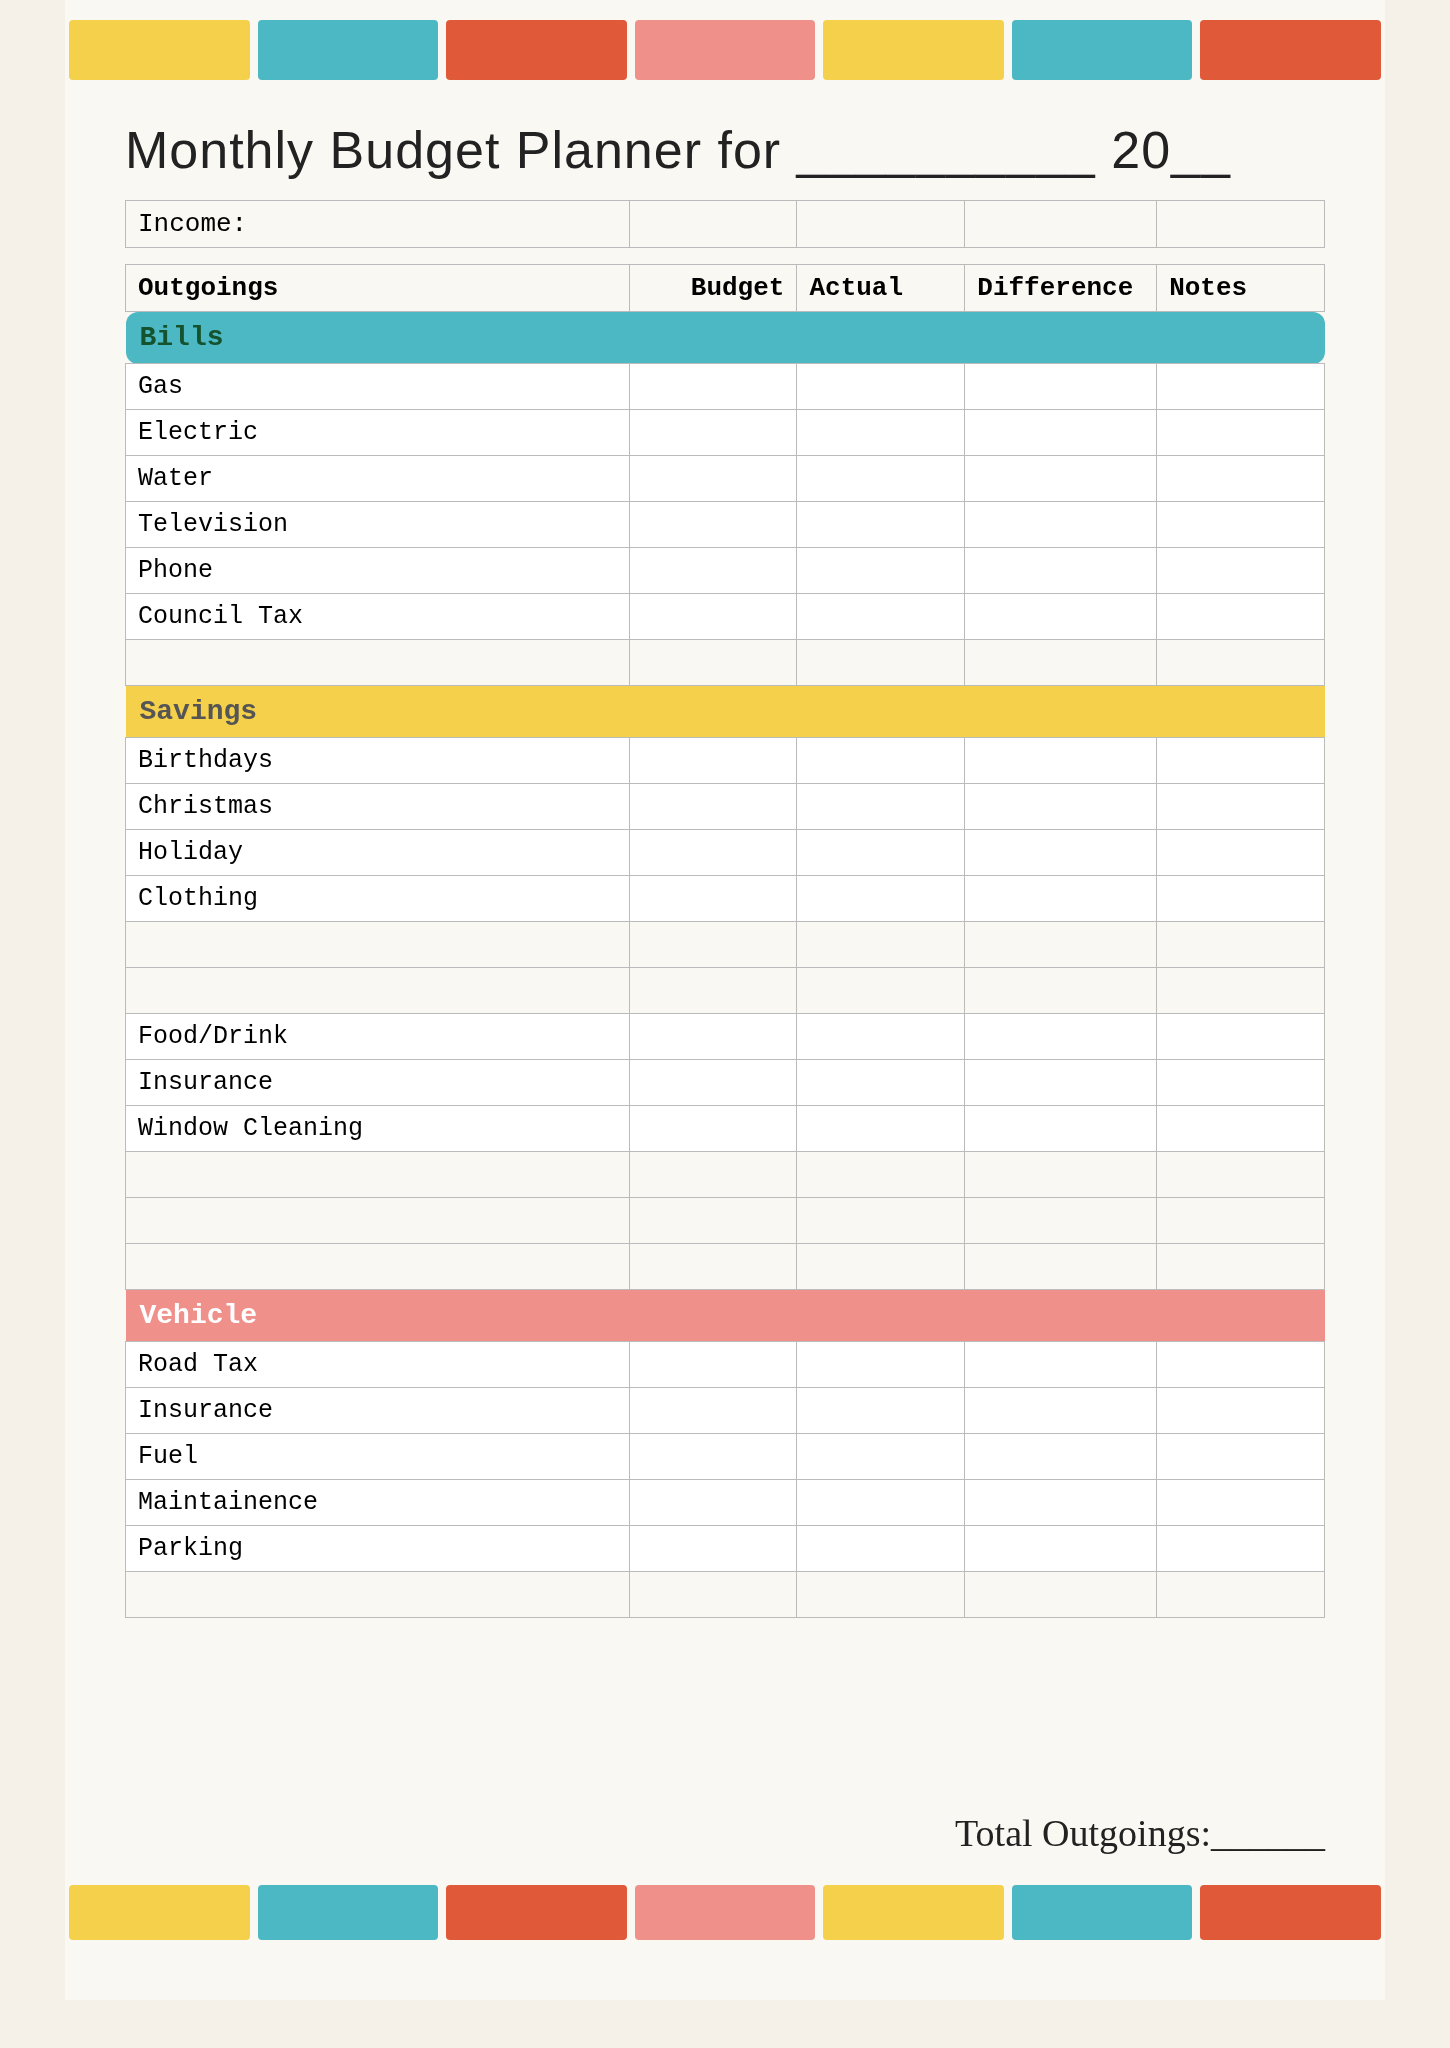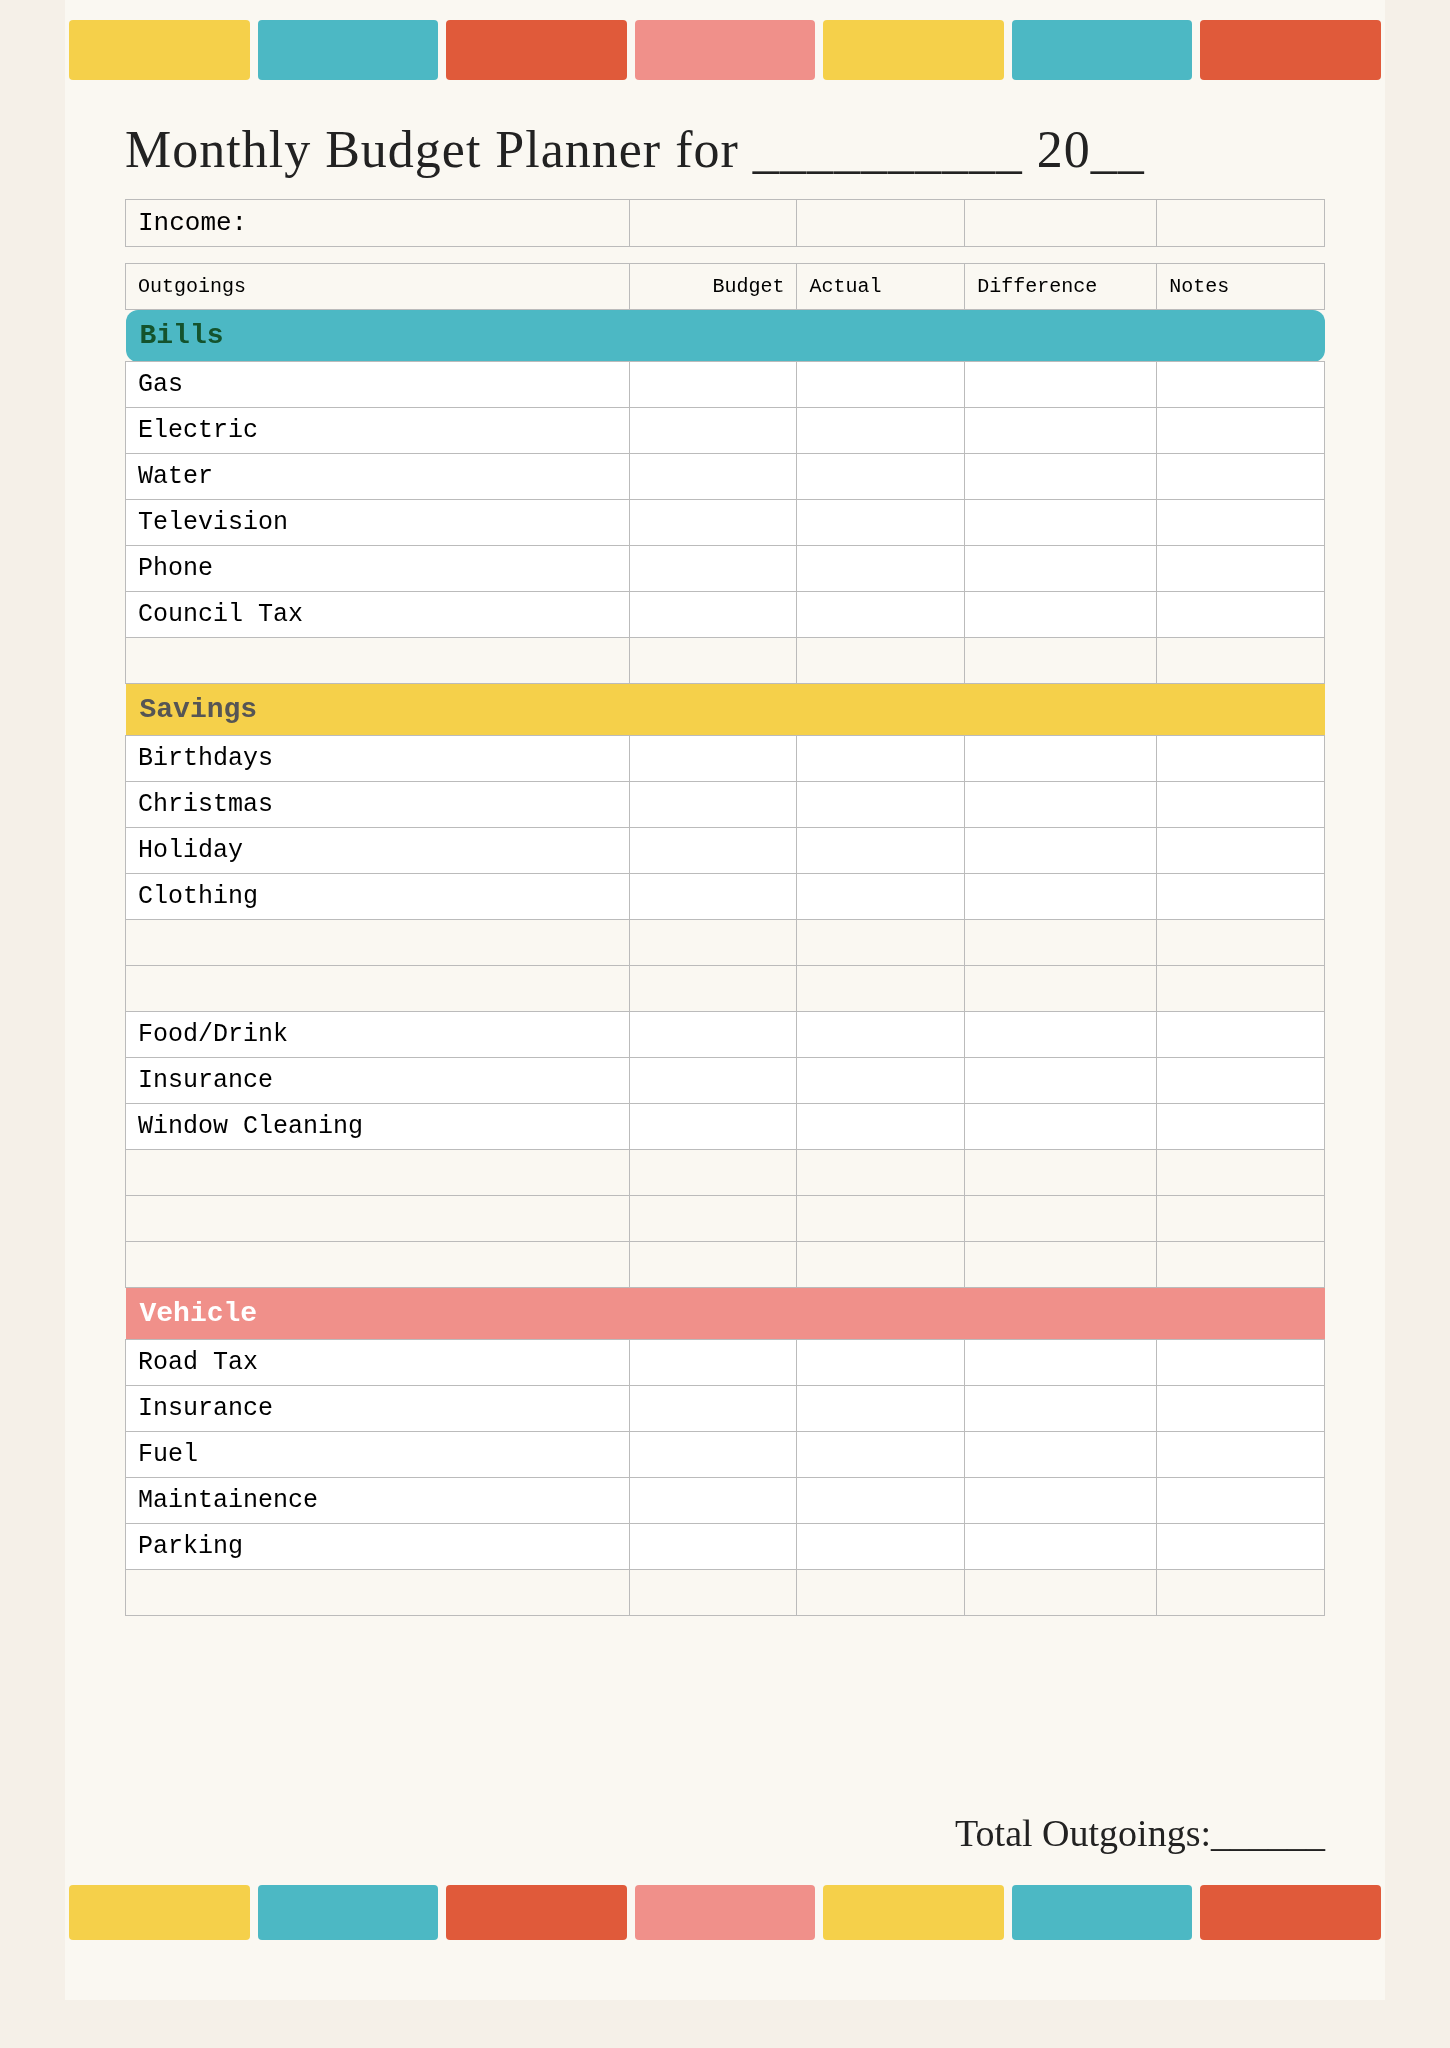--- a/index.html
+++ b/index.html
@@ -42,21 +42,21 @@
     .cb-teal    { background: #4cb8c4; }
     .cb-red     { background: #e05a3a; }
     .cb-pink    { background: #f0908a; }
     .cb-yellow2 { background: #f5d04a; }
     .cb-teal2   { background: #4cb8c4; }
     .cb-red2    { background: #e05a3a; }
 
     
     .title-row {
       padding: 10px 60px 20px 60px;
-      font-family: Liberation Serif, serif;
+      font-family: Liberation Sans, sans-serif;
       font-size: 52px;
       color: #222;
       letter-spacing: 1px;
     }
 
     
     .table-wrapper {
       padding: 0 60px;
       flex: 1;
     }
@@ -75,24 +75,24 @@
       vertical-align: middle;
     }
 
     .col-label { width: 42%; }
     .col-budget { width: 14%; text-align: right; }
     .col-actual { width: 14%; }
     .col-diff   { width: 16%; }
     .col-notes  { width: 14%; }
 
     .header-row td {
-      font-weight: normal;
+      font-weight: bold;
       background: #faf8f2;
       border: 1px solid #bbb;
-      font-size: 20px;
+      font-size: 26px;
     }
 
     .income-row td {
       background: #faf8f2;
       font-size: 26px;
     }
 
     .category-row td {
       font-weight: bold;
       font-size: 28px;

